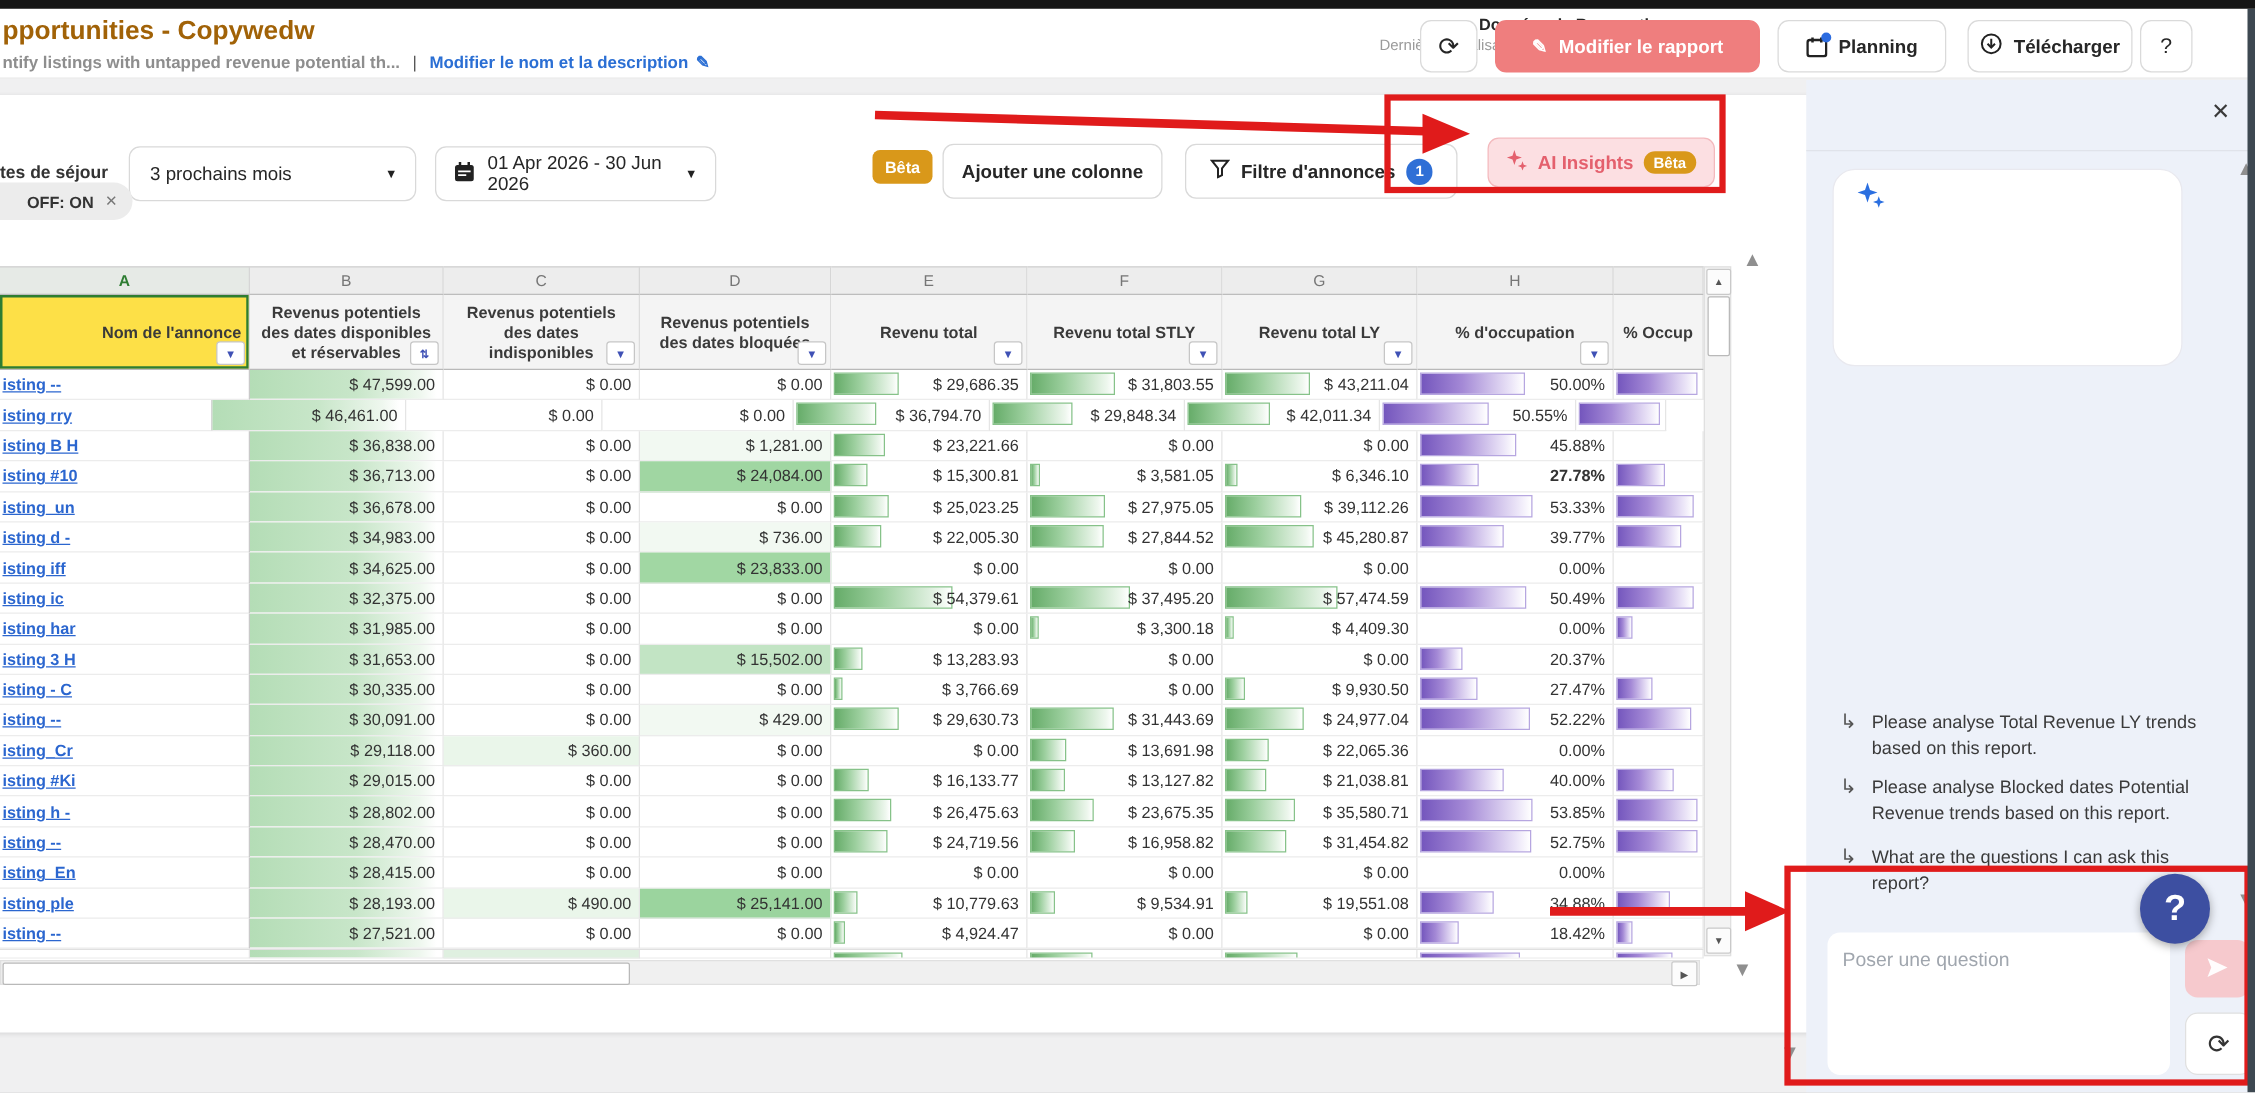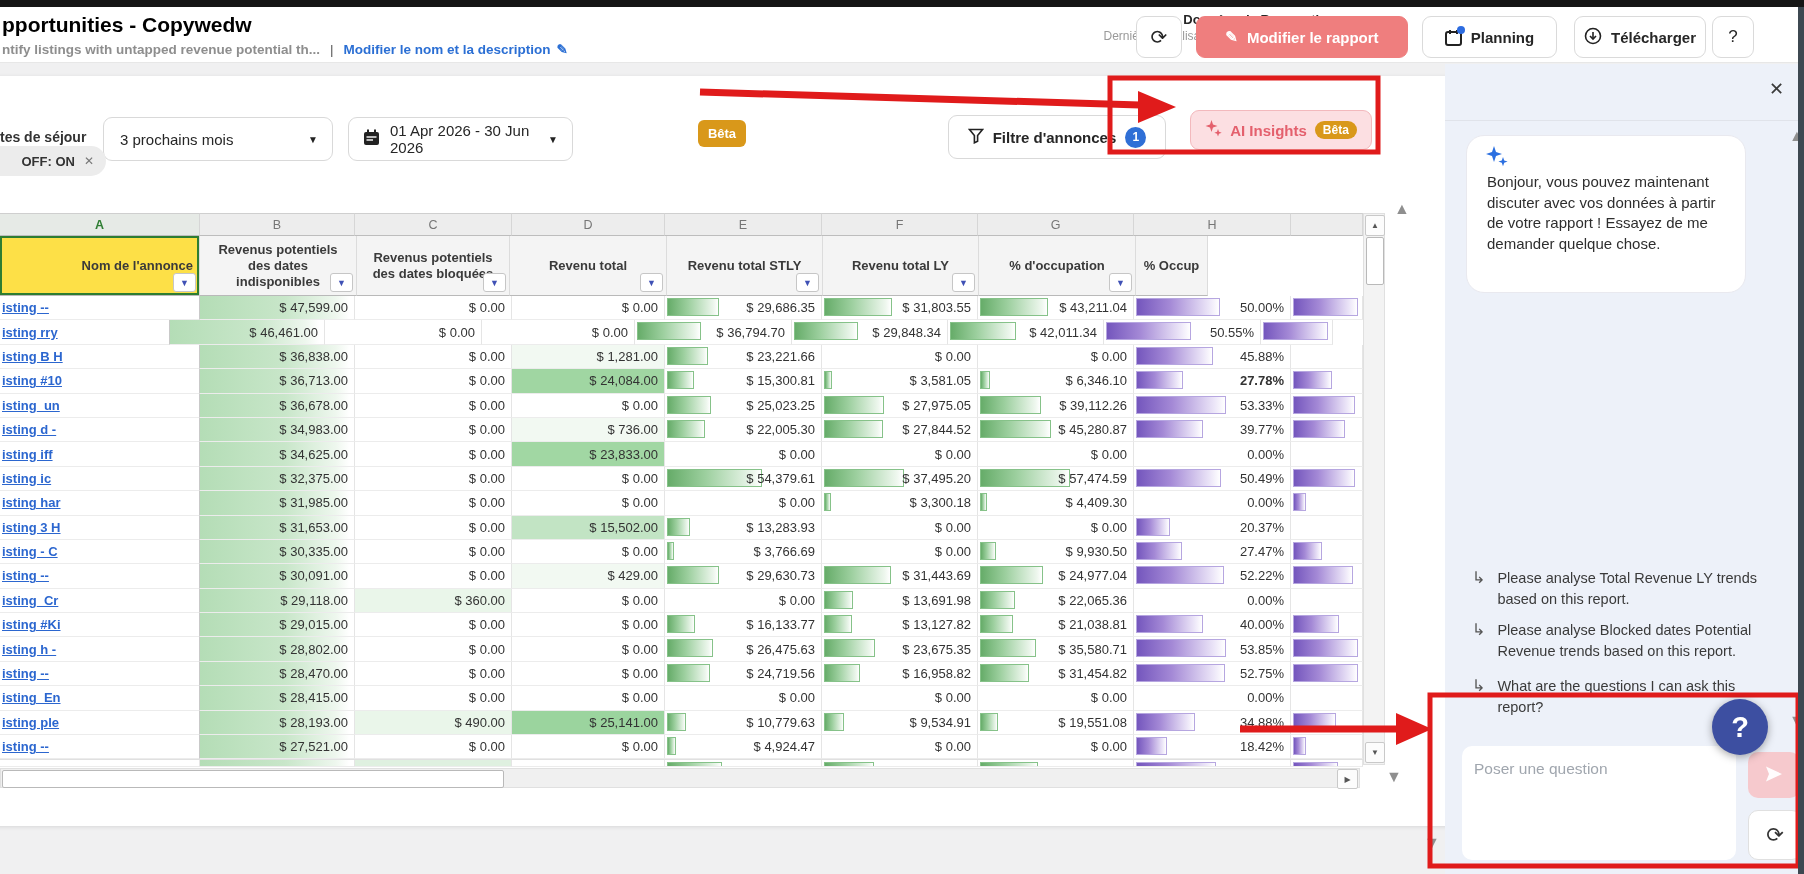--- a/index.html
+++ b/index.html
@@ -3,21 +3,21 @@
 <meta charset="utf-8">
 <style>
   html,body{margin:0;padding:0;background:#d8d8d8;}
   #app{position:relative;width:1804px;height:874px;overflow:hidden;background:#f0f0f1;
        font-family:"Liberation Sans",sans-serif;-webkit-font-smoothing:antialiased;}
   .abs{position:absolute;box-sizing:border-box;}
 
   
   .topstrip{left:0;top:0;width:1804px;height:7px;background:#151515;z-index:60;}
   .appheader{left:0;top:7px;width:1804px;height:56px;background:#fff;border-bottom:1px solid #e7e7e7;z-index:5;}
-  .pagetitle{left:2px;top:6px;font-size:21px;font-weight:700;color:#000000;}
+  .pagetitle{left:2px;top:6px;font-size:21px;font-weight:700;color:#a16207;}
   .subrow{left:2px;top:34px;display:flex;gap:10px;align-items:center;font-size:13.5px;}
   .subtxt{color:#8e8e8e;font-weight:700;}
   .subsep{color:#555;font-weight:400;}
   .bluelink{color:#2b6fd4;font-weight:700;text-decoration:none;display:inline-flex;gap:6px;align-items:center;cursor:pointer;}
   .meta{left:870px;top:4px;width:465px;text-align:right;line-height:17px;}
   .meta .l1{font-size:13px;font-weight:700;color:#262626;}
   .meta .l2{font-size:12px;color:#9a9a9a;}
   .hbtn{display:inline-flex;align-items:center;justify-content:center;gap:9px;background:#fff;
         border:1px solid #dadada;border-radius:9px;font-weight:700;font-size:15px;color:#262626;cursor:pointer;}
   .btn-refresh{left:1136px;top:9px;width:46px;height:42px;font-size:20px;font-weight:400;}
@@ -183,20 +183,21 @@
           <line x1="5" y1="0.5" x2="5" y2="4" stroke="#222" stroke-width="2"></line>
           <line x1="12" y1="0.5" x2="12" y2="4" stroke="#222" stroke-width="2"></line>
           <line x1="3.5" y1="8" x2="13.5" y2="8" stroke="#fff" stroke-width="1.4"></line>
           <line x1="3.5" y1="11" x2="10" y2="11" stroke="#fff" stroke-width="1.4"></line>
         </svg>
     </span>
     <span>01 Apr 2026 - 30 Jun 2026</span>
     <span class="caret">▼</span>
   </div>
   <div class="abs badge-beta">Bêta</div>
+  <div class="abs tbtn btn-addcol">Ajouter une colonne</div>
   <div class="abs tbtn btn-filter">
     <span>
       <svg width="16" height="16" viewBox="0 0 16 16">
           <path d="M1.5 1.5 H14.5 L9.6 7.6 V13.2 L6.4 14.8 V7.6 Z" fill="none" stroke="#222" stroke-width="1.6"></path>
         </svg>
     </span>
     <span>Filtre d'annonces</span>
     <span class="countbadge">1</span>
   </div>
   <div class="abs btn-ai">
@@ -224,20 +225,24 @@
         <div class="lcell" style="width: 156px;">F</div>
         <div class="lcell" style="width: 156px;">G</div>
         <div class="lcell" style="width: 157px;">H</div>
         <div class="lcell" style="width: 72px;"></div>
       </div>
       <div class="hrow">
         <div class="hcell selected" style="width: 200px;">
           <span>Nom de l'annonce</span>
           <span class="ctrl">▼</span>
         </div>
+        <div class="hcell" style="width: 155px;">
+          <span>Revenus potentiels des dates disponibles et réservables</span>
+          <span class="ctrl">⇅</span>
+        </div>
         <div class="hcell" style="width: 157px;">
           <span>Revenus potentiels des dates indisponibles</span>
           <span class="ctrl">▼</span>
         </div>
         <div class="hcell" style="width: 153px;">
           <span>Revenus potentiels des dates bloquées</span>
           <span class="ctrl">▼</span>
         </div>
         <div class="hcell" style="width: 157px;">
           <span>Revenu total</span>
@@ -900,21 +905,20 @@
   <div class="abs chatpanel"></div>
   <span class="abs chatclose">✕</span>
   <div class="abs chatdivider"></div>
   <div class="abs wcard"></div>
   <span class="abs wicon">
     <svg width="22" height="22" viewBox="0 0 22 22">
         <polygon points="8,0 10,6 16,8 10,10 8,16 6,10 0,8 6,6" fill="#2b6fe0"></polygon>
         <polygon points="17,11 18.2,14.4 21.6,15.6 18.2,16.8 17,20.2 15.8,16.8 12.4,15.6 15.8,14.4" fill="#2b6fe0"></polygon>
       </svg>
   </span>
-  <div class="abs wtext">Bonjour, vous pouvez maintenant discuter avec vos données à partir de votre rapport ! Essayez de me demander quelque chose.</div>
 
   <div class="sugg" style="left:1472px;top:568px;">
     <span class="arr">↳</span>
     <span>Please analyse Total Revenue LY trends based on this report.</span>
   </div>
   <div class="sugg" style="left:1472px;top:620px;">
     <span class="arr">↳</span>
     <span>Please analyse Blocked dates Potential Revenue trends based on this report.</span>
   </div>
   <div class="sugg" style="left:1472px;top:676px;">

